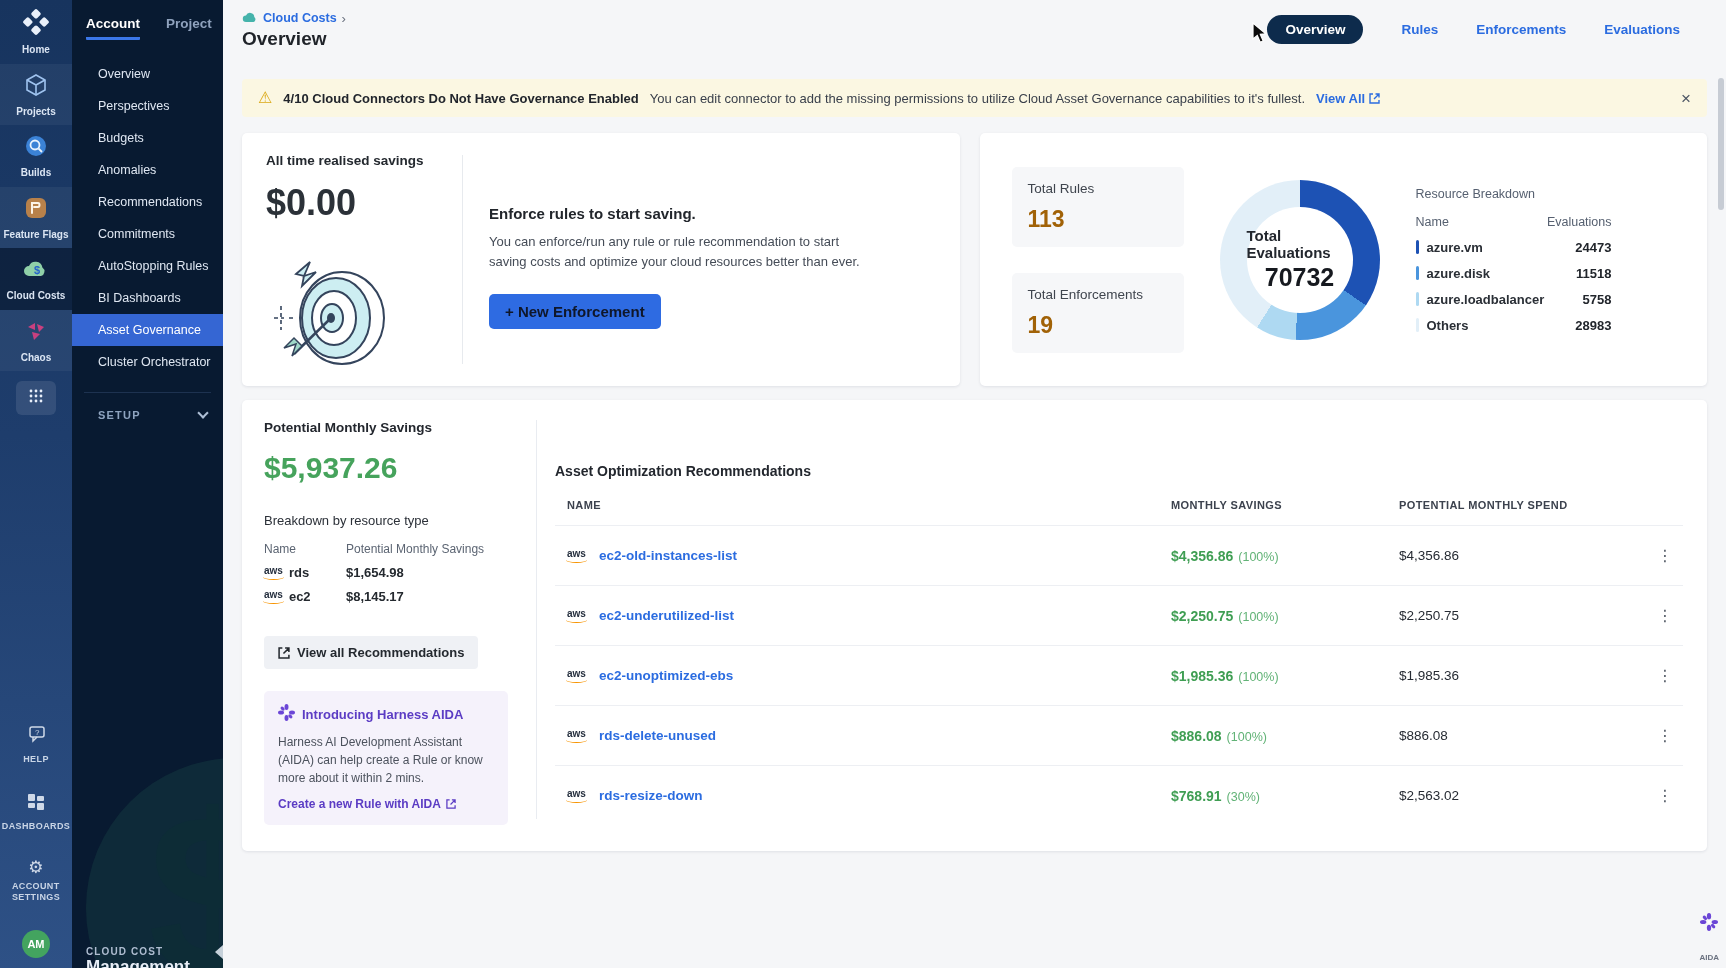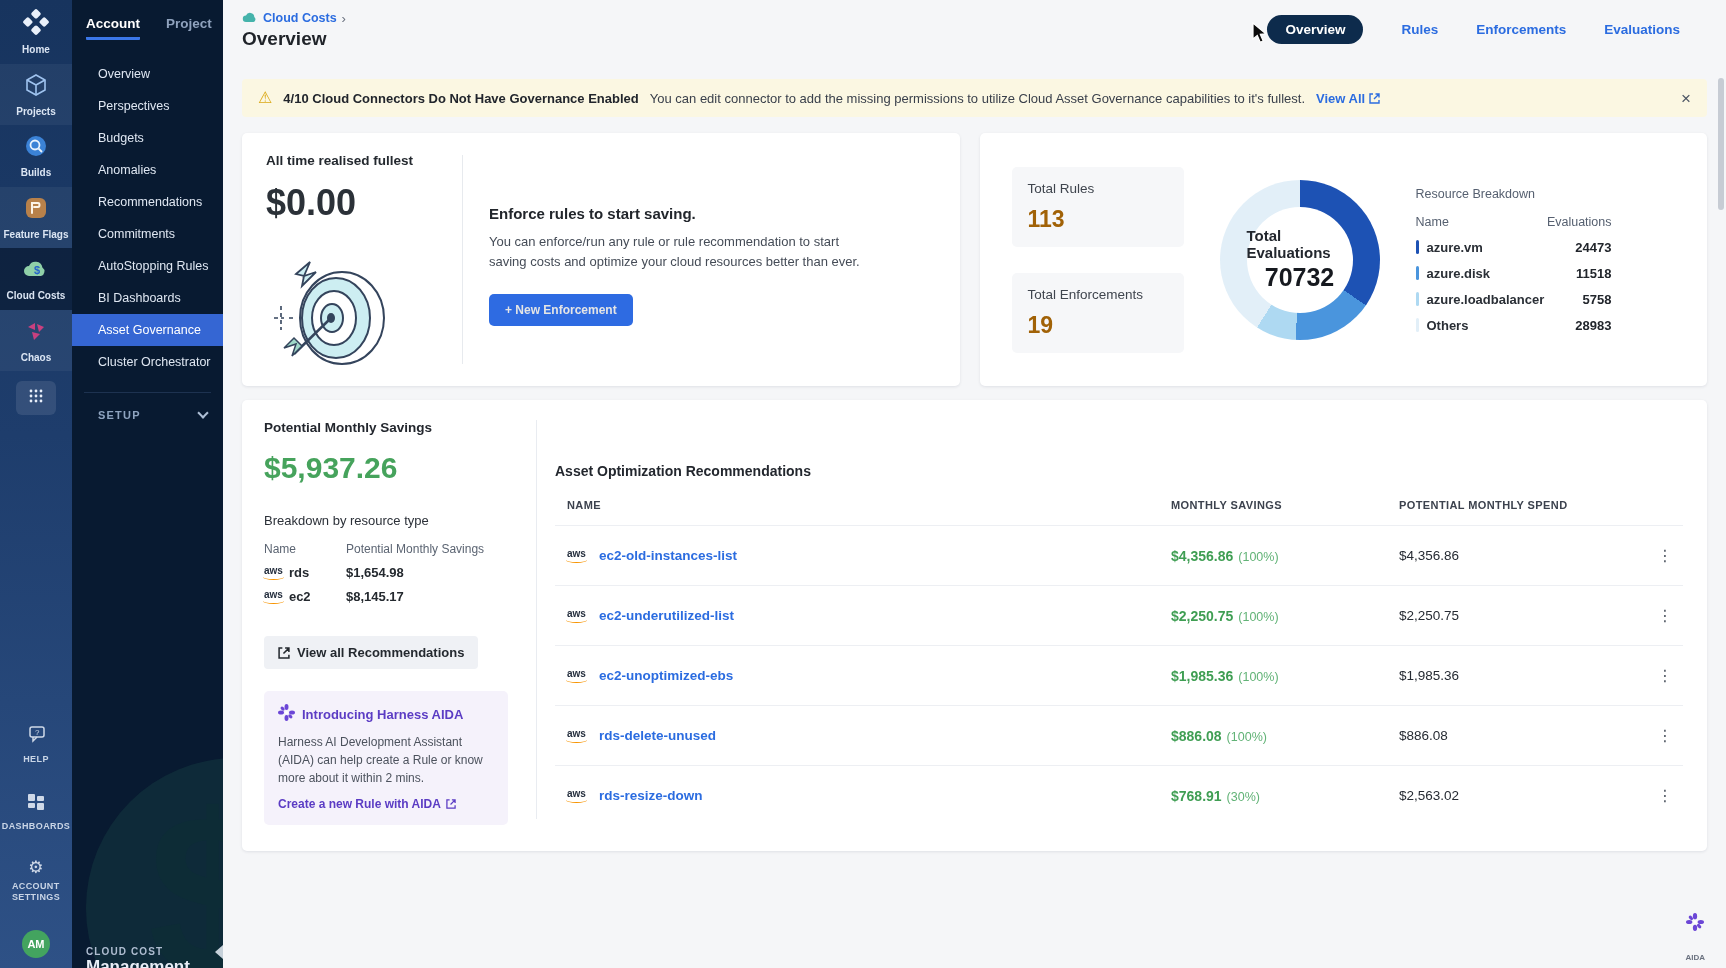--- a/index.html
+++ b/index.html
@@ -75,22 +75,22 @@
   .card { background:#fff; border-radius:5px; box-shadow:0 1px 3px rgba(25,39,72,.10); }
   .card-a { flex:1; height:253px; display:flex; padding:20px 24px; position:relative; }
   .ca-left { width:196px; position:relative; }
   .ca-title { font-size:13.5px; font-weight:700; color:#24292f; }
   .ca-amount { font-size:36px; font-weight:700; color:#2b3138; margin-top:14px; }
   .ca-illus { position:absolute; left:0; bottom:-6px; }
   .ca-div { width:1px; background:#e7eaee; margin:2px 26px 2px 0; }
   .ca-right { padding-top:52px; }
   .ca-promo-title { font-size:15px; font-weight:700; color:#22262c; }
   .ca-promo-text { font-size:13px; color:#454c57; line-height:1.55; margin-top:10px; max-width:390px; }
-  .btn-primary { display:inline-block; margin-top:22px; background:#2e6be2; color:#e5e5e5;
-    font-size:12px; font-weight:700; border:none; border-radius:5px; padding:9px 16px; cursor:pointer; }
+  .btn-primary { display:inline-block; margin-top:22px; background:#2e6be2; color:#0f172a;
+    font-size:15px; font-weight:700; border:none; border-radius:5px; padding:9px 16px; cursor:pointer; }
 
   .card-b { flex:1; height:253px; display:flex; align-items:center; padding:0 26px 0 32px; }
   .stat-col { width:172px; display:flex; flex-direction:column; gap:26px; }
   .stat-box { background:#f6f7f9; border-radius:5px; padding:14px 16px; }
   .stat-label { font-size:13.5px; color:#3f454e; }
   .stat-value { font-size:23px; font-weight:700; color:#a16207; margin-top:10px; }
   .donut-wrap { position:relative; width:160px; height:160px; margin:0 36px; flex:none; }
   .donut { width:160px; height:160px; border-radius:50%; }
   .donut-hole { position:absolute; inset:27px; background:#fff; border-radius:50%;
     display:flex; flex-direction:column; align-items:center; justify-content:center; }
@@ -135,21 +135,21 @@
   .t-head { margin-top:20px; padding:0 0 14px 12px; }
   .t-h { font-size:11px; font-weight:700; letter-spacing:.4px; color:#3c424e; }
   .t-row { height:60px; border-top:1px solid #edeff3; padding-left:12px; }
   .t-name { display:flex; align-items:center; gap:13px; }
   .t-link { font-size:13.5px; font-weight:600; color:#2b6ce0; cursor:pointer; }
   .t-sav { font-size:14px; font-weight:700; color:#3f9e53; }
   .t-pct { font-size:12.5px; font-weight:400; color:#62b377; margin-left:5px; }
   .t-spend { font-size:13.5px; color:#262b33; }
   .t-kebab { font-size:16px; color:#565d68; text-align:center; cursor:pointer; }
 
-  .aida-fab { position:absolute; right:21px; bottom:6px; display:flex; flex-direction:column;
+  .aida-fab { position:absolute; right:7px; bottom:6px; display:flex; flex-direction:column;
     align-items:center; gap:18px; cursor:pointer; }
   .aida-fab .lbl { font-size:8px; color:#6b7280; font-weight:600; }
   .scrollbar { position:absolute; right:2px; top:78px; width:6px; height:132px;
     background:#c7ccd4; border-radius:3px; cursor:pointer; }
 </style>
 </head>
 <body>
 
 <div class="rail">
   <div class="rail-item">
@@ -313,21 +313,21 @@
         <path d="M4 1H1v9h9V7M6.5 1H10v3.5M10 1L5 6"></path>
         </svg>
     </span>
     <span class="b-close">×</span>
   </div>
 
   <div class="row1">
 
     <div class="card card-a">
       <div class="ca-left">
-        <div class="ca-title">All time realised fullest</div>
+        <div class="ca-title">All time realised savings</div>
         <div class="ca-amount">$0.00</div>
         <span class="ca-illus">
           <svg width="130" height="112" viewBox="0 0 130 112">
             <ellipse cx="76" cy="62" rx="42" ry="46" fill="#fff" stroke="#34445c" stroke-width="2"></ellipse>
             <ellipse cx="70" cy="62" rx="34" ry="40" fill="#cdeef2" stroke="#34445c" stroke-width="2"></ellipse>
             <ellipse cx="68" cy="62" rx="22" ry="27" fill="#fff" stroke="#34445c" stroke-width="2"></ellipse>
             <ellipse cx="66" cy="62" rx="11" ry="14" fill="#cdeef2" stroke="#34445c" stroke-width="2"></ellipse>
             <ellipse cx="65" cy="62" rx="4" ry="5" fill="#34445c"></ellipse>
             <path d="M65 62 L28 98" stroke="#34445c" stroke-width="2.5"></path>
             <path d="M36 90l-10 10 4-12-12 4 10-10z" fill="#9fd9c8" stroke="#34445c" stroke-width="1.5"></path>

